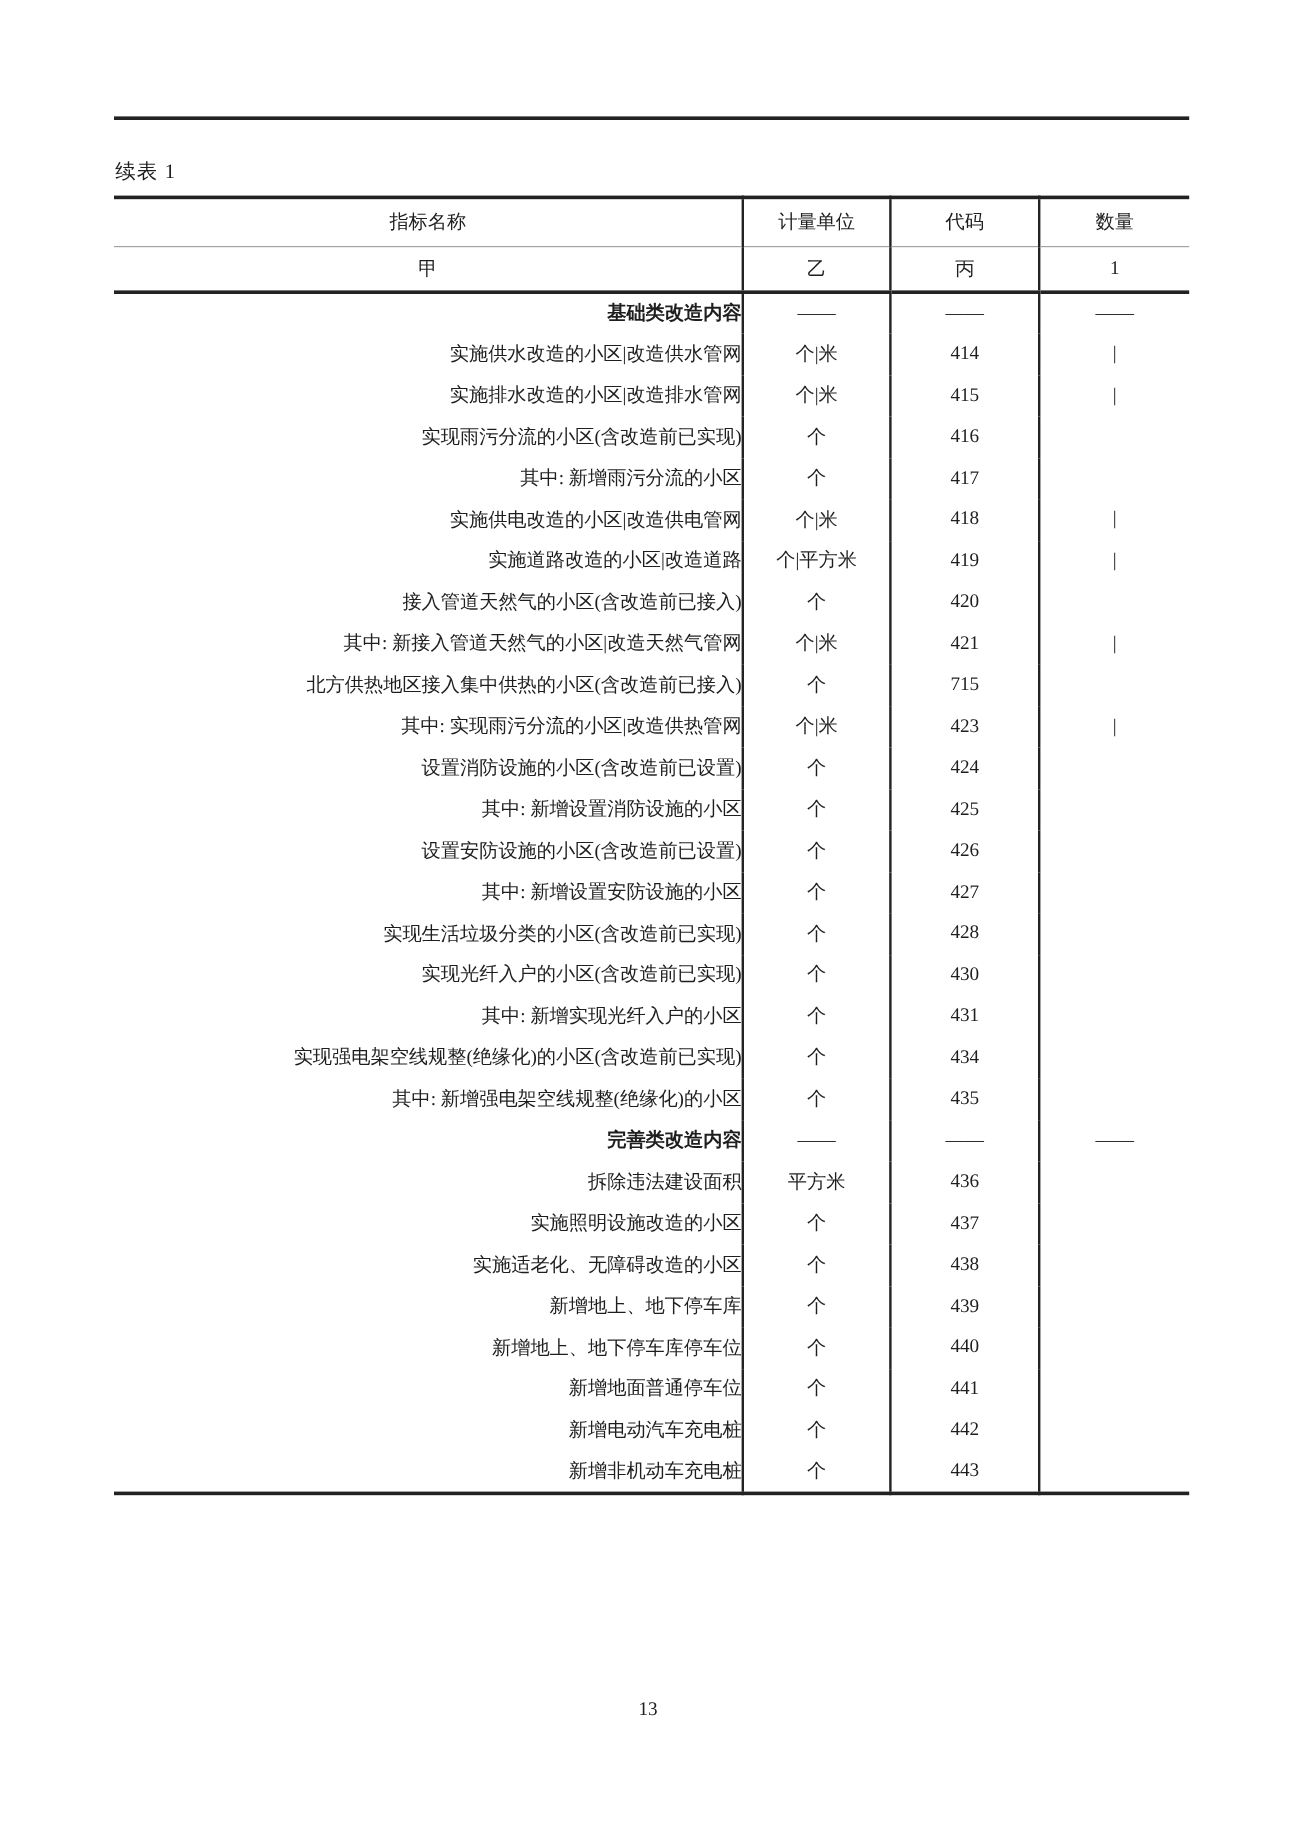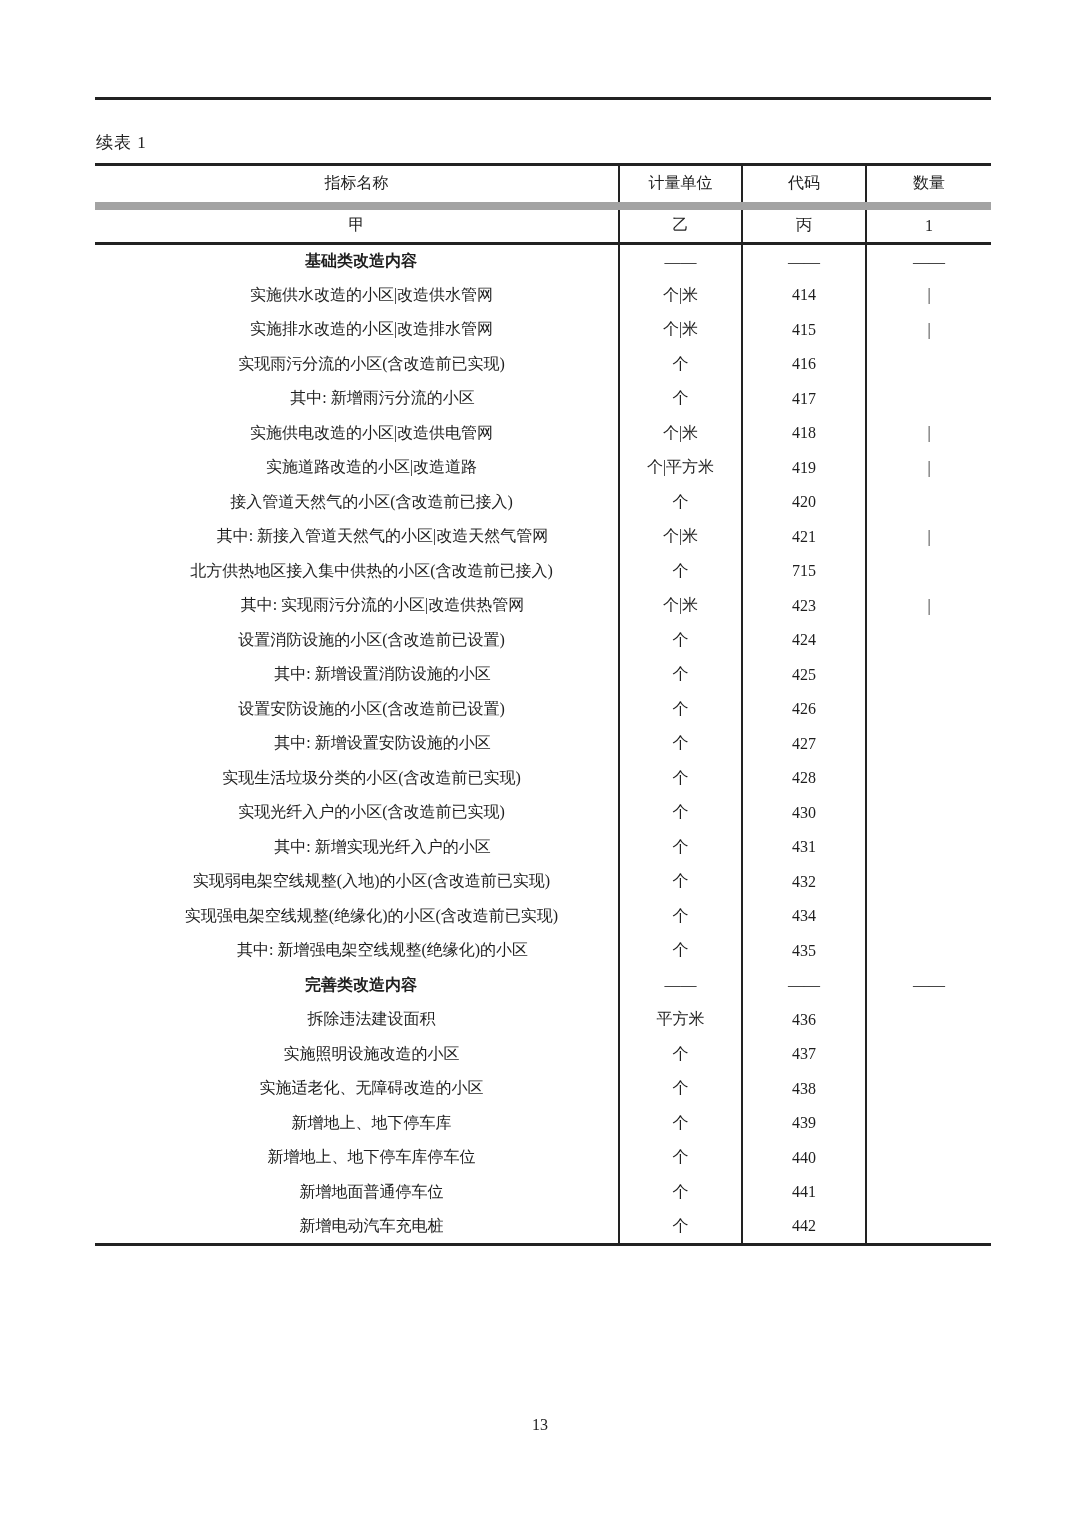--- a/index.html
+++ b/index.html
@@ -33,26 +33,26 @@
   col.c-code { width: 124px; }
   col.c-qty  { width: 125px; }
 
   td {
     padding: 0; font-size: 16px; text-align: center;
     vertical-align: middle; overflow: hidden; white-space: nowrap;
   }
   td.v { border-left: 2px solid #222; }
 
   tr.h1 { height: 41px; }
-  tr.h1 td { border-bottom: 8px solid #a3a3a3; text-align: center; }
+  tr.h1 td { border-bottom: 1px solid #a3a3a3; text-align: center; }
   tr.h2 { height: 38px; }
   tr.h2 td { border-bottom: 3px solid #222; }
 
   tr.row { height: 34.5px; }
-  tr.row td.name { text-align: center; }
+  tr.row td.name { text-align: right; }
   tr.section td.name { font-weight: bold; padding-left: 9px; }
   tr.item td.name { padding-left: 30px; }
   tr.sub td.name { padding-left: 52px; }
 
   .page-num {
     position: absolute; left: 0; top: 1416px; width: 1080px;
     text-align: center; font-size: 16px;
   }
 </style>
 </head>
@@ -206,26 +206,20 @@
       <td class="v"></td>
     </tr>
 
     <tr class="row sub">
       <td class="name">其中: 新增实现光纤入户的小区</td>
       <td class="v">个</td>
       <td class="v">431</td>
       <td class="v"></td>
     </tr>
 
-    <tr class="row item">
-      <td class="name">实现弱电架空线规整(入地)的小区(含改造前已实现)</td>
-      <td class="v">个</td>
-      <td class="v">432</td>
-      <td class="v"></td>
-    </tr>
 
 
     <tr class="row item">
       <td class="name">实现强电架空线规整(绝缘化)的小区(含改造前已实现)</td>
       <td class="v">个</td>
       <td class="v">434</td>
       <td class="v"></td>
     </tr>
 
     <tr class="row sub">
@@ -284,19 +278,25 @@
       <td class="v"></td>
     </tr>
 
     <tr class="row item">
       <td class="name">新增电动汽车充电桩</td>
       <td class="v">个</td>
       <td class="v">442</td>
       <td class="v"></td>
     </tr>
 
+    <tr class="row item">
+      <td class="name">新增非机动车充电桩</td>
+      <td class="v">个</td>
+      <td class="v">443</td>
+      <td class="v"></td>
+    </tr>
 
   </tbody>
   </table>
 
   <div class="page-num">13</div>
 
 </div>
 
 </body></html>

